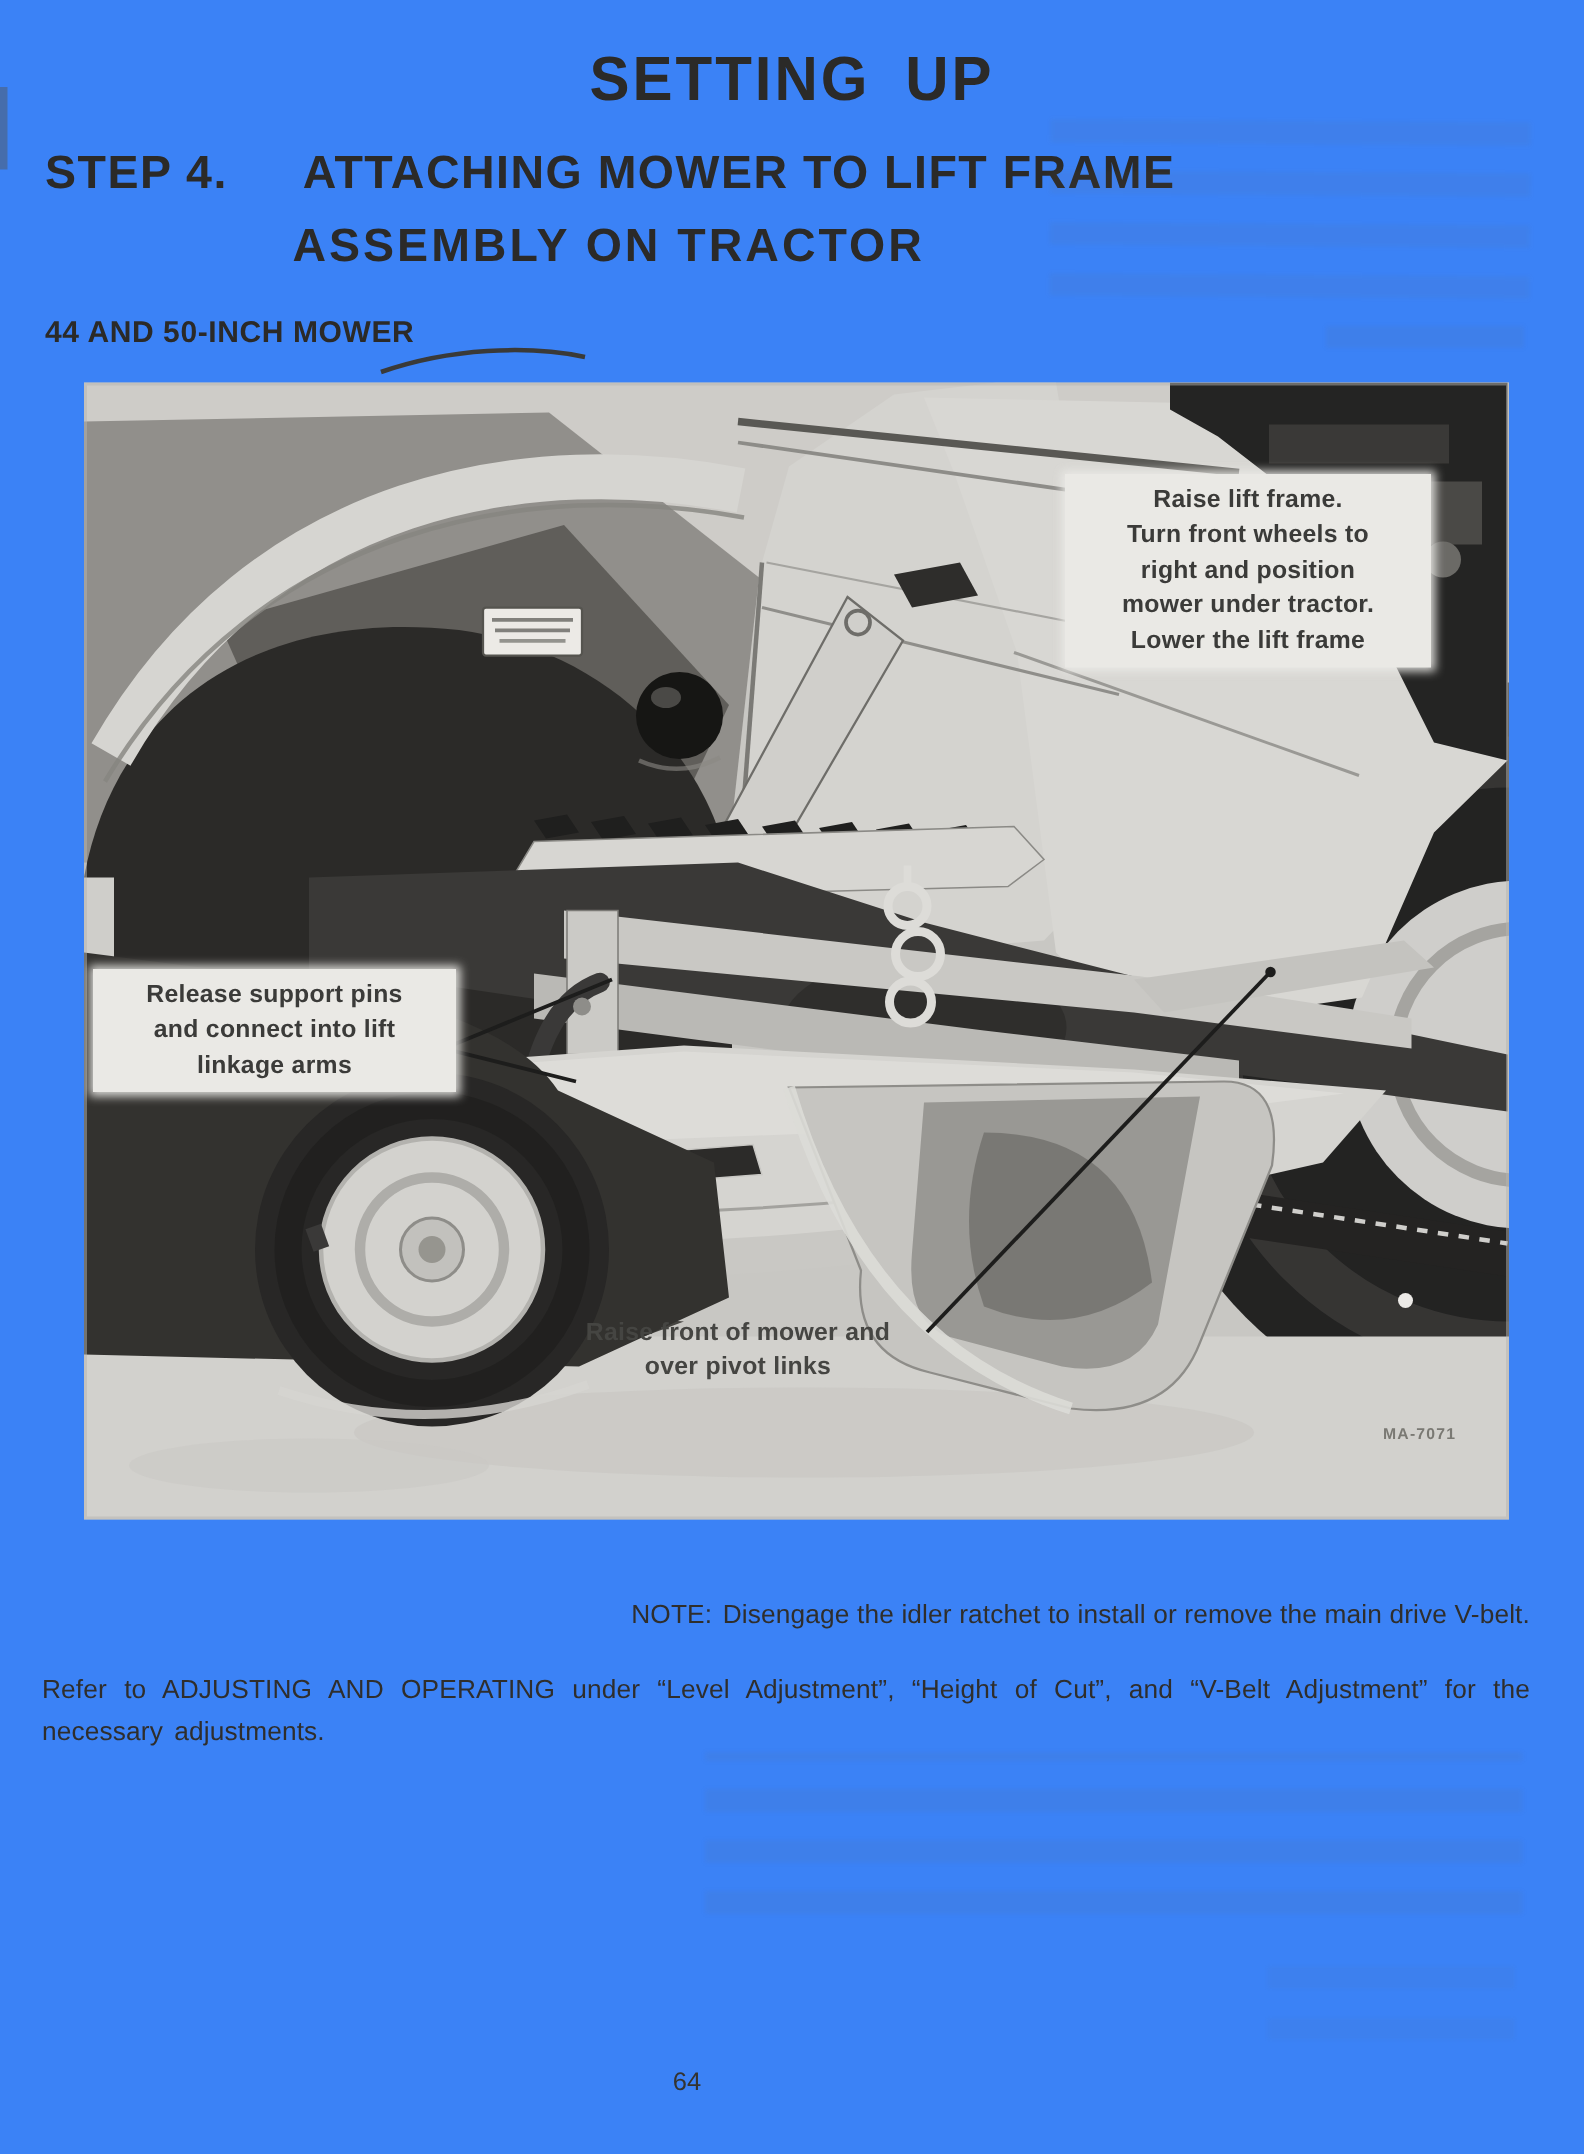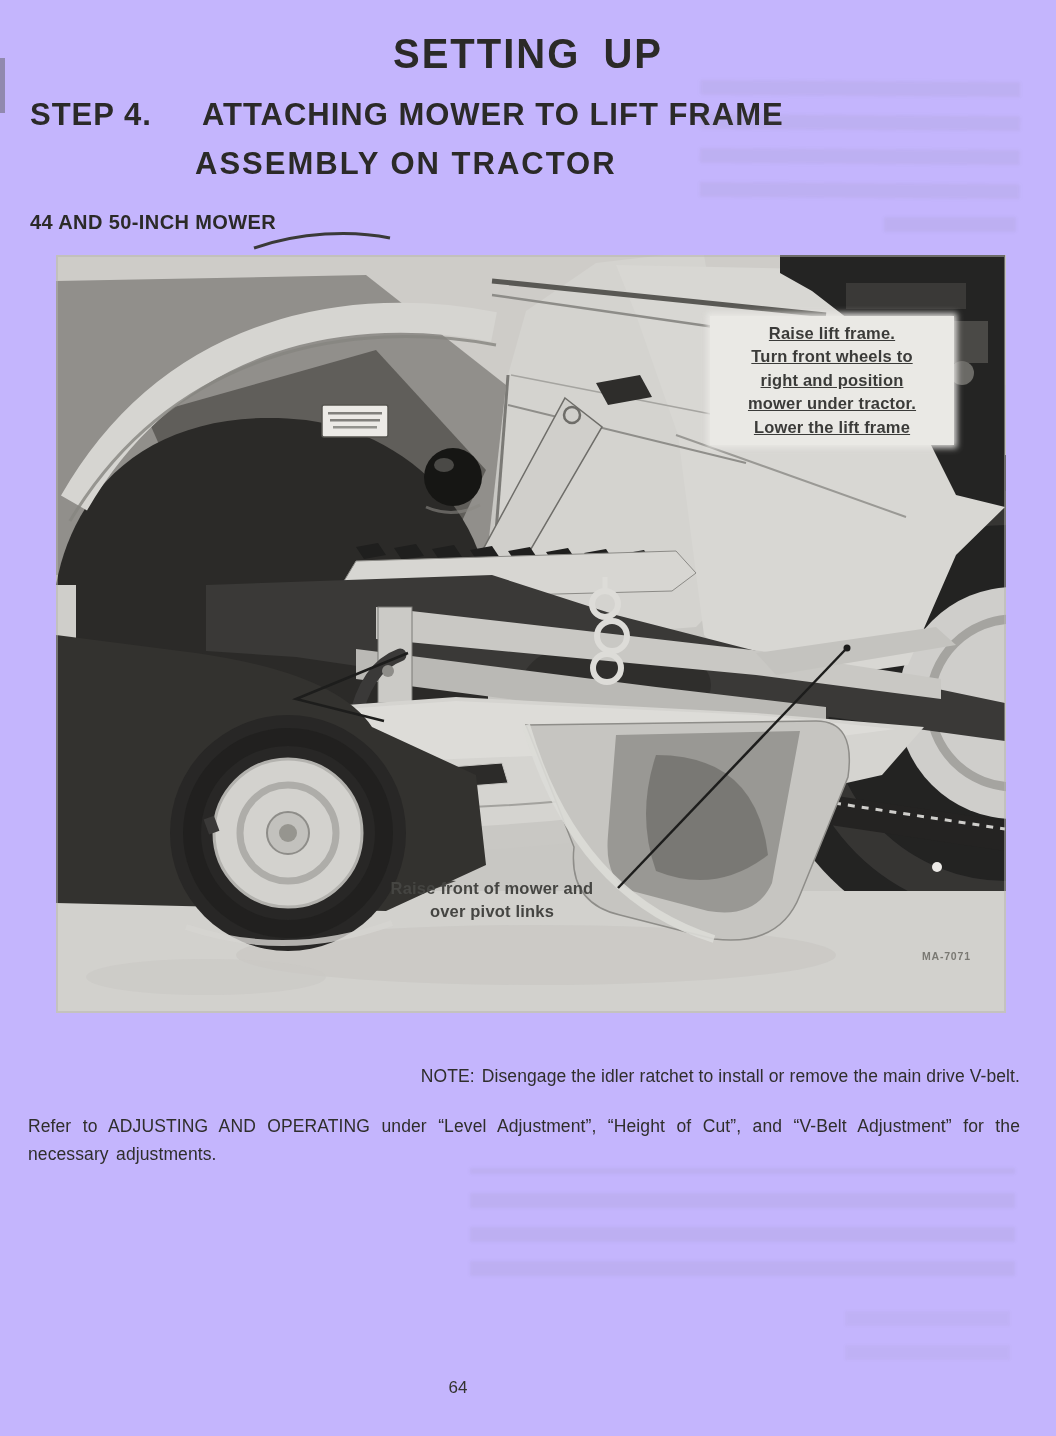--- a/index.html
+++ b/index.html
@@ -1,18 +1,18 @@
 <!DOCTYPE html>
 <html><head>
 <meta charset="utf-8">
 <style>
   html,body{margin:0;padding:0;background:#8a8a88;}
   .page{
     position:relative;width:1056px;height:1436px;margin:0 auto;
-    background:#c4b5fd;overflow:hidden;
+    background:#3b82f6;overflow:hidden;
     font-family:"Liberation Sans","DejaVu Sans",sans-serif;
     color:#2c2b29;
   }
   
   .title{
     position:absolute;left:0;top:31px;width:1056px;text-align:center;
     font-size:40px;font-weight:bold;letter-spacing:2px;word-spacing:10px;
     color:#2b2a28;transform:scaleY(1.04);
   }
   .step-head{position:absolute;left:30px;top:97px;font-size:31px;font-weight:bold;color:#2b2a28;letter-spacing:1px;}
@@ -32,21 +32,21 @@
     position:absolute;left:56px;top:255px;width:950px;height:758px;
     background:#c8c7c3;overflow:hidden;
   }
   .photo svg{position:absolute;left:0;top:0;}
   .callout{
     position:absolute;text-align:center;
     font-weight:bold;font-size:16.5px;line-height:1.42;color:#3b3b39;
     letter-spacing:.2px;
   }
   .callout .ln{display:block;}
-  .callout-boxed{background:#eae9e5;box-shadow:0 0 6px 3px rgba(234,233,229,.9);padding:6px 4px;text-decoration:underline;}
+  .callout-boxed{background:#eae9e5;box-shadow:0 0 6px 3px rgba(234,233,229,.9);padding:6px 4px;}
   .callout-lift{left:654px;top:61px;width:236px;}
   .callout-pins{left:6px;top:391px;width:234px;}
   .callout-front{left:286px;top:622px;width:300px;color:#454542;}
   .photo-id{
     position:absolute;left:866px;top:695px;
     font-size:10.5px;font-weight:bold;letter-spacing:.8px;color:#7a7973;
   }
   
   .para{
     position:absolute;left:28px;width:992px;
@@ -251,20 +251,25 @@
     </svg>
 
     <div class="callout callout-boxed callout-lift">
       <span class="ln">Raise lift frame.</span>
       <span class="ln">Turn front wheels to</span>
       <span class="ln">right and position</span>
       <span class="ln">mower under tractor.</span>
       <span class="ln">Lower the lift frame</span>
     </div>
 
+    <div class="callout callout-boxed callout-pins">
+      <span class="ln">Release support pins</span>
+      <span class="ln">and connect into lift</span>
+      <span class="ln">linkage arms</span>
+    </div>
 
     <div class="callout callout-front">
       <span class="ln">Raise front of mower and</span>
       <span class="ln">over pivot links</span>
     </div>
 
     <div class="photo-id">MA-7071</div>
   </div>
 
   <p class="para para-note"><span class="note-label">NOTE:</span><span>Disengage the idler ratchet to install or remove the main drive V-belt.</span></p>

